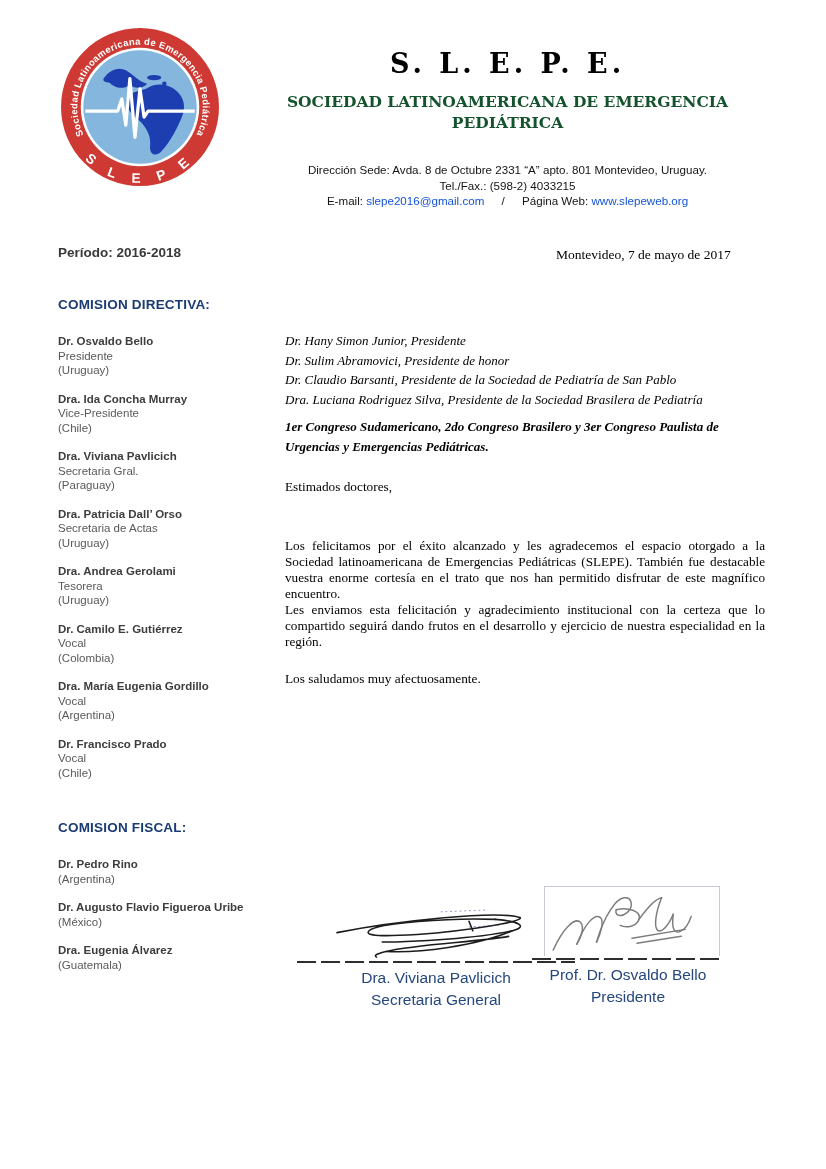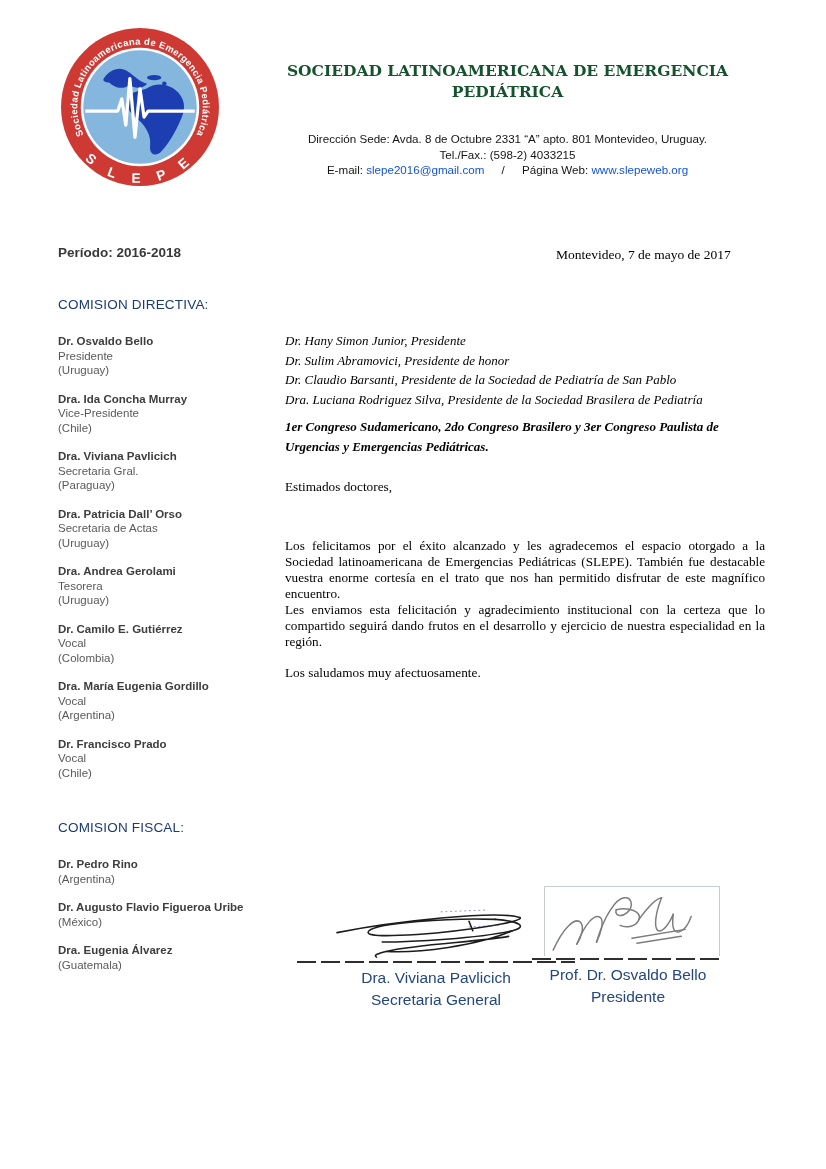--- a/index.html
+++ b/index.html
@@ -23,35 +23,35 @@
   .doc-link{color:#1353d8;text-decoration:none;}
   .sep-slash{margin:0 14px;}
 
   
   .period{position:absolute;left:58px;top:245px;font-size:13.5px;font-weight:bold;color:#383838;text-align:right;}
   .dateline{position:absolute;left:556px;top:247px;font-family:"Liberation Serif",serif;
             font-size:13.5px;color:#000;}
 
   
   .sidebar{position:absolute;left:58px;top:297px;width:222px;}
-  .sec-heading{font-size:13.5px;font-weight:normal;color:#1A3B73;letter-spacing:.2px;line-height:16px;}
+  .sec-heading{font-size:13.5px;font-weight:bold;color:#1A3B73;letter-spacing:.2px;line-height:16px;}
   .members{margin-top:21px;}
   .member{margin-bottom:14px;font-size:11.5px;line-height:14.5px;}
   .m-name{font-weight:bold;color:#3d3d3d;}
   .m-role,.m-country{color:#595959;}
   .fiscal-heading{margin-top:40px;}
 
   
   .letter{position:absolute;left:285px;top:331px;width:480px;
           font-family:"Liberation Serif",serif;color:#000;}
   .recipients div{font-size:13px;font-weight:normal;font-style:italic;line-height:19.5px;}
   .subject{margin-top:8px;font-size:13px;font-weight:bold;font-style:italic;line-height:19.5px;}
   .salutation{margin-top:23px;font-size:13.3px;}
   .bodytext{margin-top:43px;font-size:13.2px;line-height:16px;text-align:justify;}
-  .closing{margin-top:15px;font-size:13.3px;}
+  .closing{margin-top:21px;font-size:13.3px;}
 
   
   .sig-line{height:2px;margin-top:2px;
      background:repeating-linear-gradient(to right,#2e2e2e 0 19px,transparent 19px 24px);}
   .sig-caption{font-size:15.5px;line-height:22px;color:#24477E;margin-top:4px;}
   .sig-left{position:absolute;left:297px;top:893px;width:278px;text-align:center;}
   .sig-left svg{display:block;margin:0 auto;}
   .sig-right{position:absolute;left:532px;top:886px;width:192px;text-align:center;}
   .sig-box{width:176px;height:70px;margin-left:12px;border:1px solid #c6cbd1;border-bottom:none;
            box-sizing:border-box;}
@@ -81,20 +81,21 @@
       <text class="ring-text" text-anchor="middle">
         <textPath href="#arcTop" startOffset="50%">Sociedad Latinoamericana de Emergencia Pediátrica</textPath>
       </text>
       <text class="ring-bottom" text-anchor="middle">
         <textPath href="#arcBottom" startOffset="50%">S L E P E</textPath>
       </text>
     </svg>
   </div>
 
   <div class="header-text">
+    <div class="acronym">S. L. E. P. E.</div>
     <div class="orgname">
       <span>SOCIEDAD LATINOAMERICANA DE EMERGENCIA</span><br>
       <span>PEDIÁTRICA</span>
     </div>
     <div class="addr-block">
       <div>Dirección Sede: Avda. 8 de Octubre 2331 “A” apto. 801 Montevideo, Uruguay.</div>
       <div>Tel./Fax.: (598-2) 4033215</div>
       <div>
         <span>E-mail:</span>
         <a href="#" class="doc-link">slepe2016@gmail.com</a>

